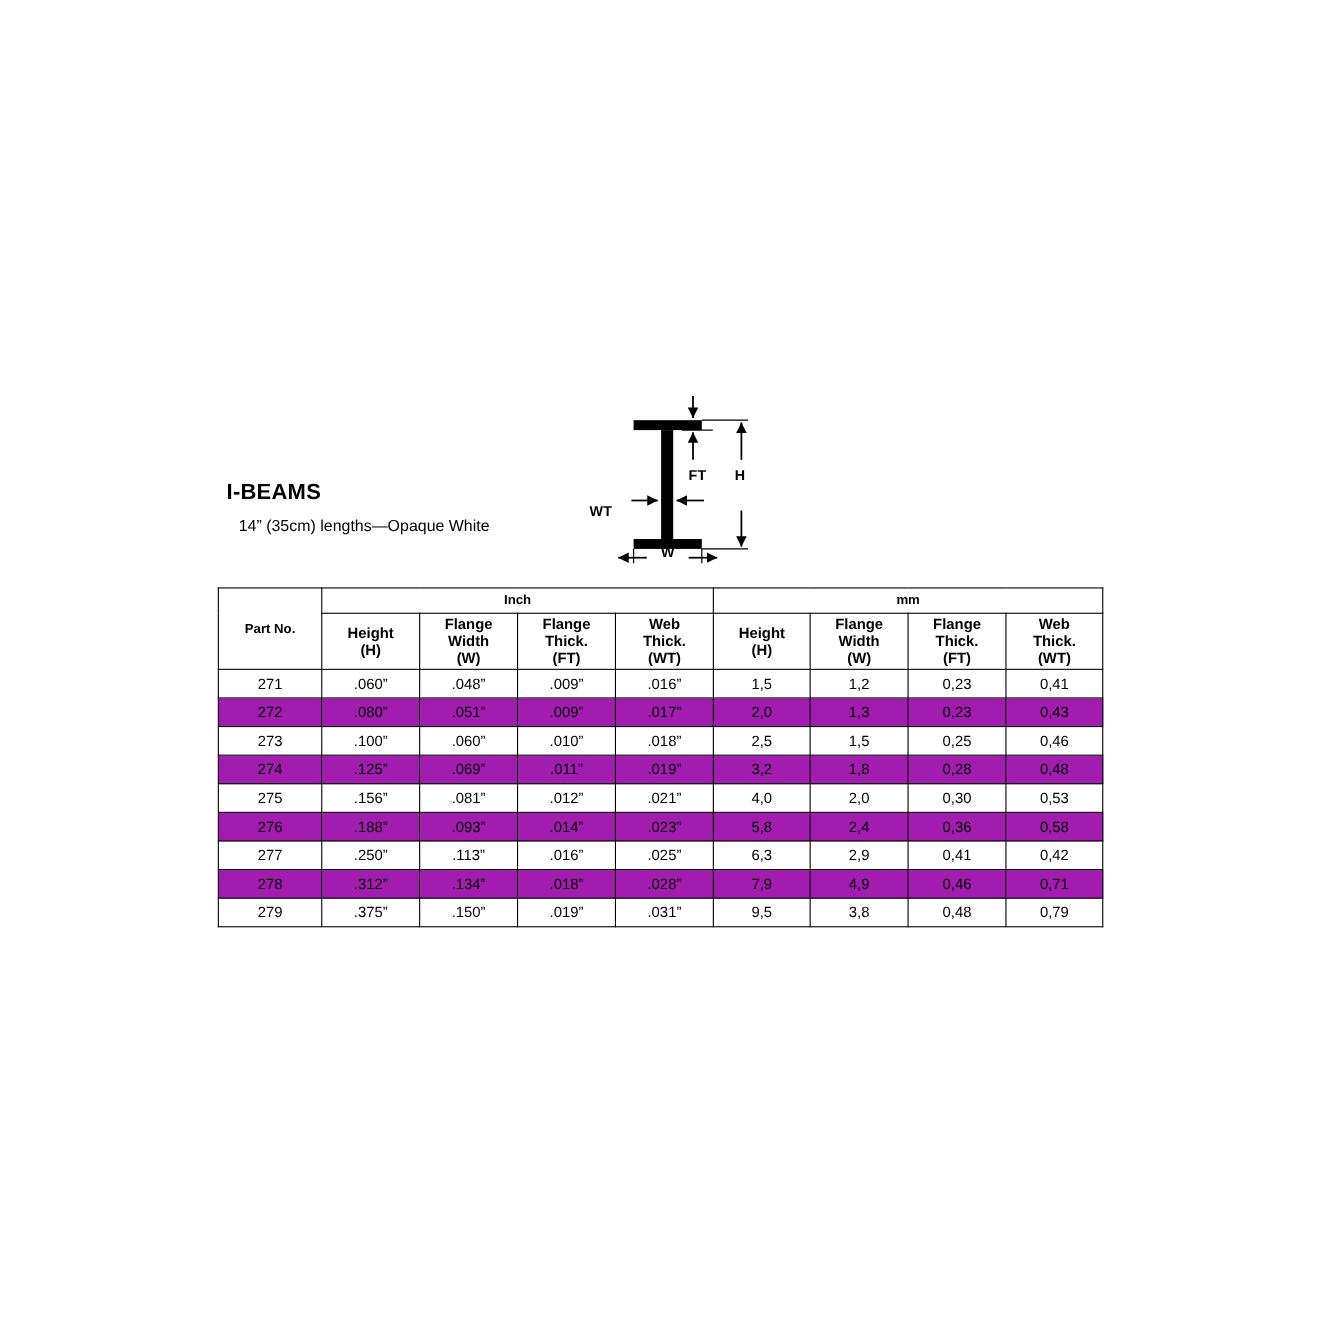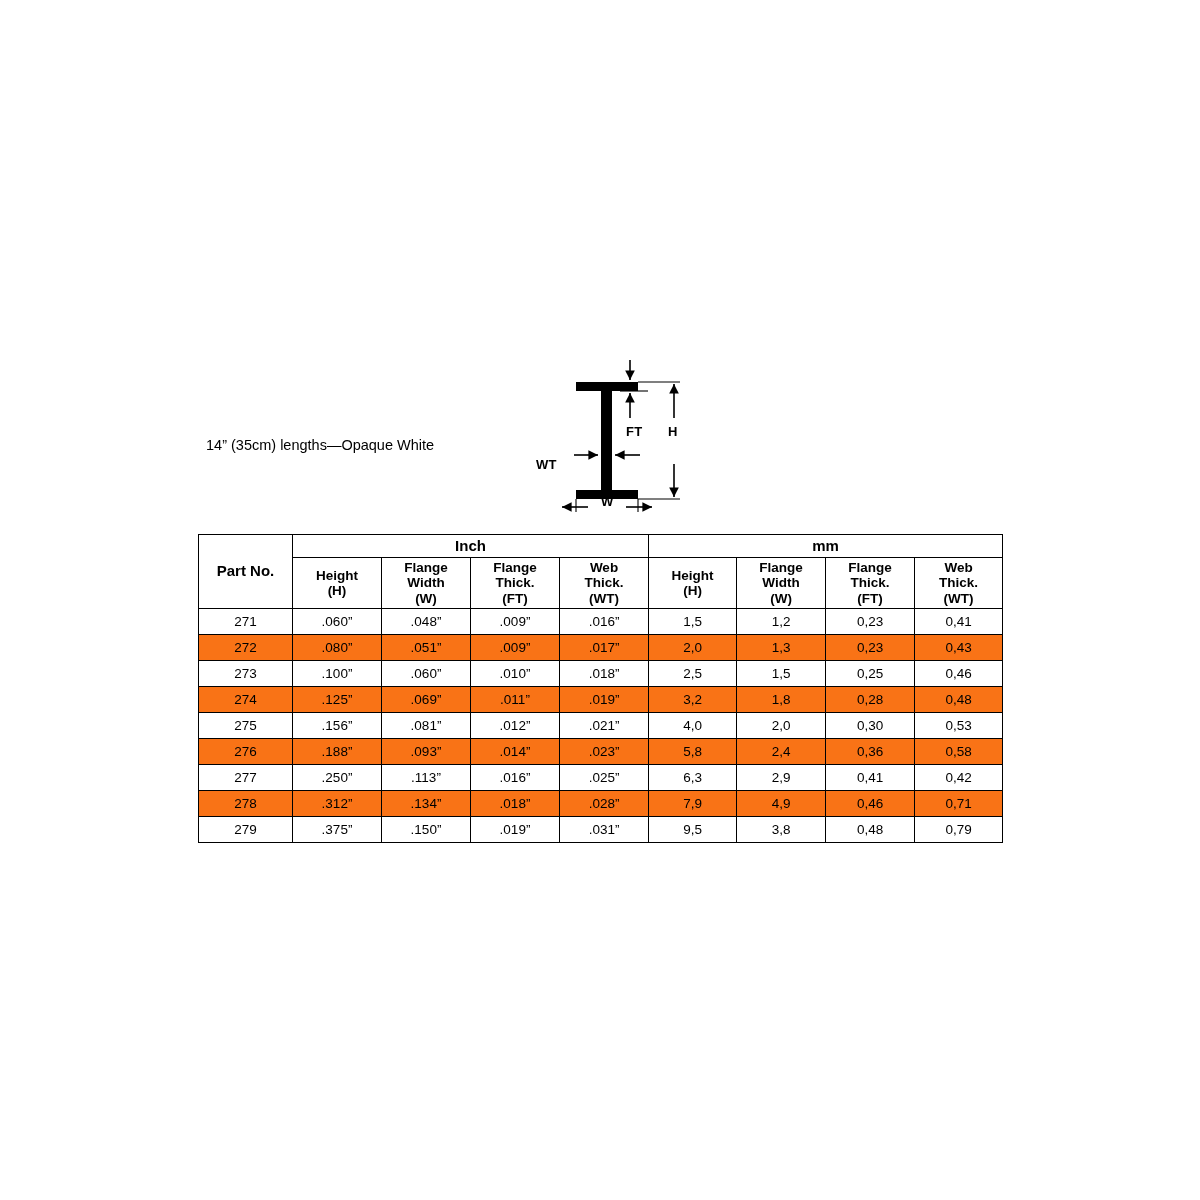--- a/index.html
+++ b/index.html
@@ -70,21 +70,21 @@
     width: 340px;
   }
   #title-block .main-title {
     font-size: 20px;
     font-weight: bold;
     letter-spacing: 0.2px;
     margin: 0 0 4px 0;
   }
   #title-block .subtitle {
     font-size: 14.5px;
-    margin: 0;
+    margin: 11px;
   }
 
   
   #spec-table-wrap {
     position: absolute;
     left: 198px;
     top: 534px;
     width: 804px;
   }
   table.spec {
@@ -97,25 +97,25 @@
     text-align: center;
     vertical-align: middle;
     font-size: 13.5px;
     padding: 0;
     background: #ffffff;
   }
   table.spec th {
     font-weight: bold;
     line-height: 1.12;
   }
-  tr.group-row th { height: 22px; font-size: 15px; }
+  tr.group-row th { height: 22px; font-size: 12px; }
   tr.head-row th  { height: 50px; }
   tr.data-row td  { height: 25px; }
   td.partno { font-weight: normal; }
-  tr.alt td { background: #f97316; }
+  tr.alt td { background: #a21caf; }
 
   
   .sep-left { border-left-width: 2px; }
   .thick-top { border-top-width: 2px; }
 </style>
 </head>
 <body>
 
 <div id="diagram">
 
@@ -153,20 +153,21 @@
     <line x1="98" y1="155" x2="124" y2="155" stroke="#000" stroke-width="1.6" marker-end="url(#arr)"></line>
   </svg>
 
   <span class="dim-label lbl-ft">FT</span>
   <span class="dim-label lbl-h">H</span>
   <span class="dim-label lbl-wt">WT</span>
   <span class="dim-label lbl-w">W</span>
 </div>
 
 <div id="title-block">
+  <p class="main-title">I-BEAMS</p>
   <p class="subtitle">14” (35cm) lengths—Opaque White</p>
 </div>
 
 <div id="spec-table-wrap">
   <table class="spec">
     <colgroup>
       <col style="width:94px">
       <col style="width:89px">
       <col style="width:89px">
       <col style="width:89px">

